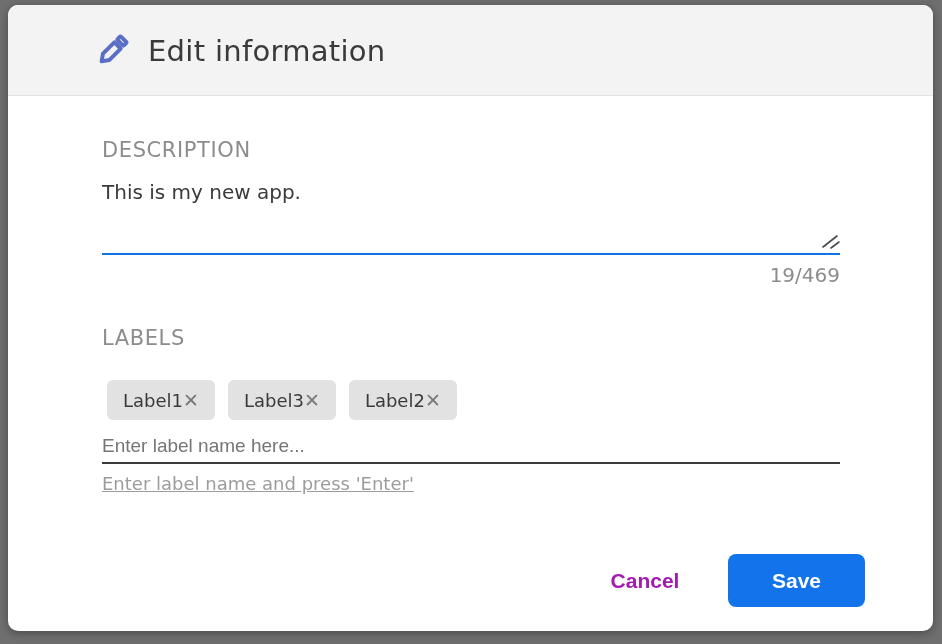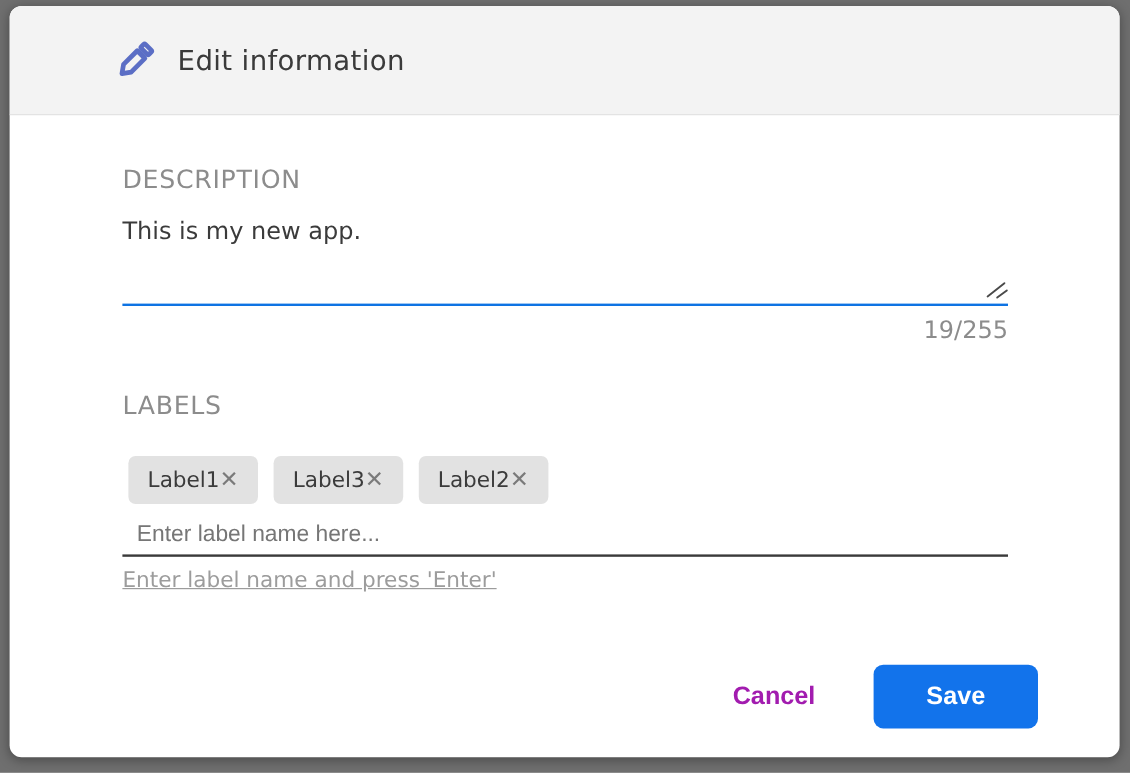--- a/index.html
+++ b/index.html
@@ -30,21 +30,21 @@
   .pencil-icon {
     position: absolute;
     left: 82px; top: 23px;
     width: 45px; height: 45px;
   }
   .dialog-title {
     position: absolute;
     left: 140px; top: 0;
     height: 91px;
     display: flex; align-items: center;
-    font-size: 23px;
+    font-size: 29px;
     font-weight: 500;
     color: #3a3a3a;
     letter-spacing: 0.3px;
   }
   .section-label {
     position: absolute;
     left: 94px;
     font-size: 21px;
     color: #8c8c8c;
     letter-spacing: 0.6px;
@@ -101,21 +101,21 @@
     color: #3b3b3b;
   }
   .chip-x {
     font-size: 19px;
     color: #7a7a7a;
     cursor: pointer;
     line-height: 1;
   }
   .label-input {
     position: absolute;
-    left: 106px; top: 424px;
+    left: 94px; top: 424px;
     width: 738px; height: 33px;
     border: none;
     outline: none;
     padding: 0;
     background: transparent;
     font-family: "Liberation Sans", sans-serif;
     font-size: 19px;
     color: #3b3b3b;
   }
   .label-input::placeholder { color: #767676; opacity: 1; }
@@ -181,21 +181,21 @@
   <div class="description-textarea">This is my new app.</div>
   <div class="textarea-underline"></div>
   <span class="resize-grip">
     <svg width="22" height="18" viewBox="0 0 22 18">
       <g stroke="#4a4a4a" stroke-width="1.6" stroke-linecap="round">
         <path d="M3 14 L17 3"></path>
         <path d="M11 15 L19 9"></path>
       </g>
     </svg>
   </span>
-  <div class="char-counter">19/255</div>
+  <div class="char-counter">19/469</div>
 
   <div class="section-label labels-label">LABELS</div>
 
   <div class="chips-row">
     <div class="chip">
       <span>Label1</span>
       <span class="chip-x">✕</span>
     </div>
     <div class="chip">
       <span>Label3</span>

